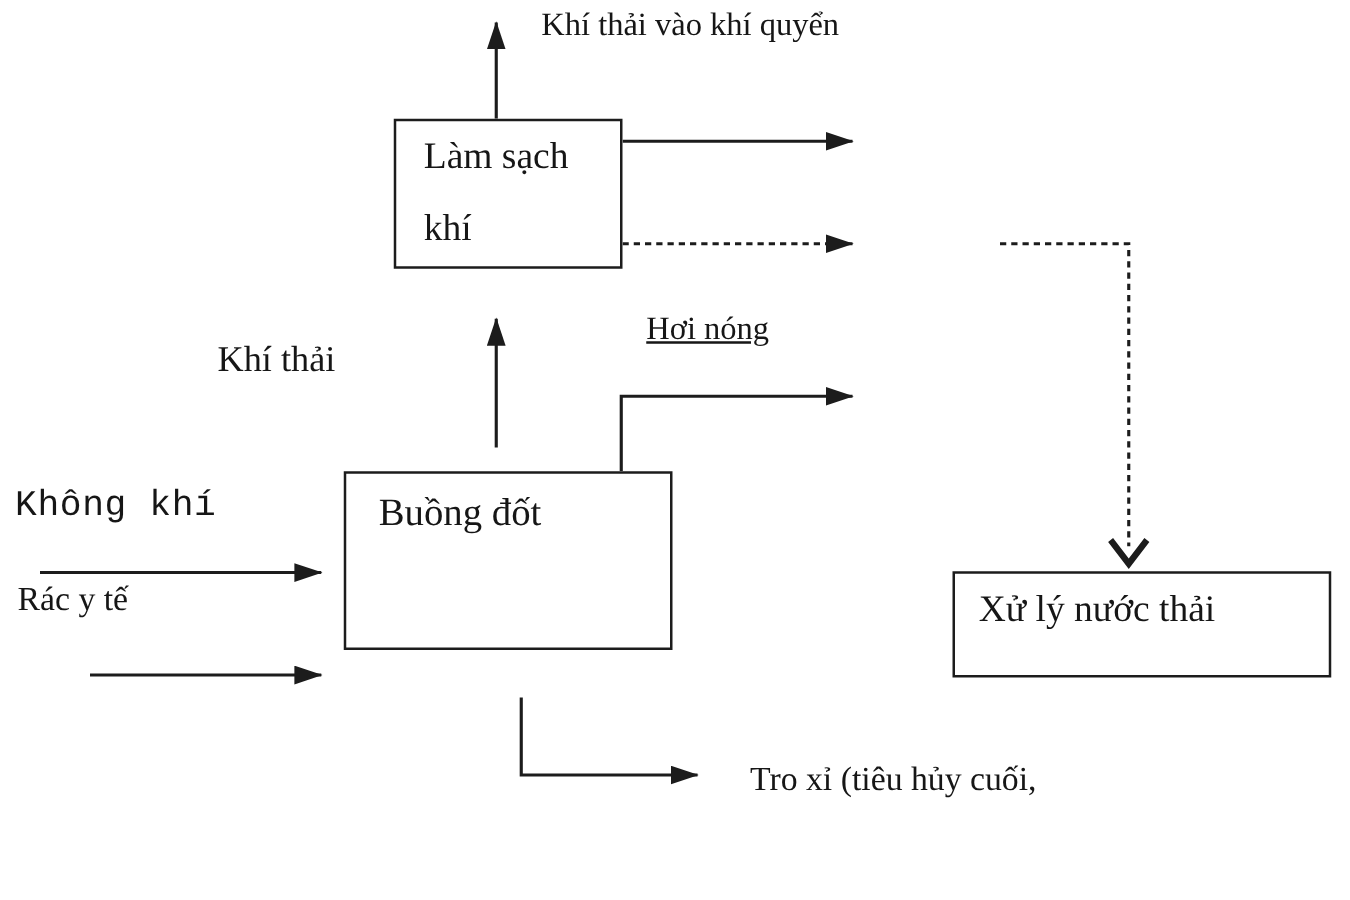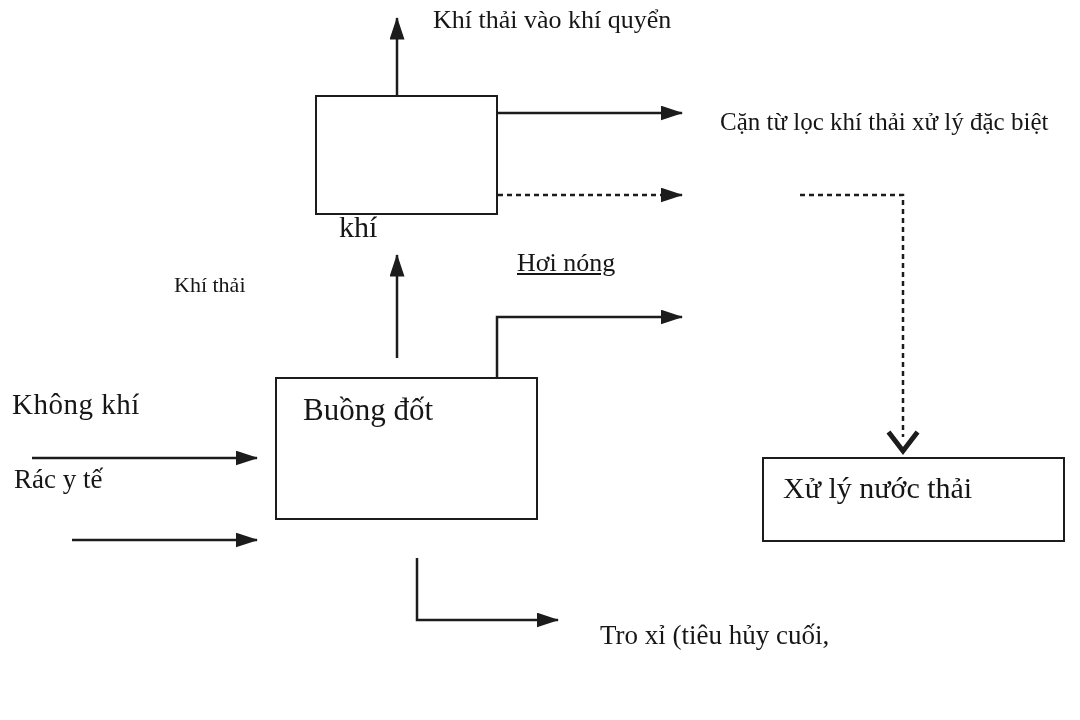--- a/index.html
+++ b/index.html
@@ -23,40 +23,40 @@
     background:var(--bg);
     box-sizing:border-box;
   }
   .lbl{
     position:absolute;
     white-space:nowrap;
     color:var(--text);
     line-height:1.15;
   }
   .serif{font-family:"Liberation Serif","DejaVu Serif",serif;}
-  .sans{font-family:Liberation Serif, serif;}
+  .sans{font-family:Liberation Mono, monospace;}
 
   
   #box-gas-cleaning{left:315px;top:95px;width:183px;height:120px;}
   #box-combustion{left:275px;top:377px;width:263px;height:143px;}
   #box-wastewater{left:762px;top:457px;width:303px;height:85px;}
 
   .box .line1{position:absolute;left:22px;top:11px;font-size:30px;white-space:nowrap;}
-  .box .line2{position:absolute;left:22px;top:69px;font-size:30px;white-space:nowrap;margin-top:44px;}
+  .box .line2{position:absolute;left:22px;top:69px;font-size:30px;white-space:nowrap;}
   #box-combustion .line1{left:26px;top:13px;font-size:31px;}
   #box-wastewater .line1{left:19px;top:12px;font-size:30px;}
 
   
   #lbl-atmosphere{left:433px;top:5px;font-size:26px;}
   #lbl-residue{left:720px;top:108px;font-size:25px;}
-  #lbl-exhaust{left:174px;top:272px;font-size:22px;}
+  #lbl-exhaust{left:174px;top:272px;font-size:29px;}
   #lbl-steam{left:517px;top:248px;font-size:26px;text-decoration:underline;}
   #lbl-air{left:12px;top:388px;font-size:29px;letter-spacing:.5px;}
   #lbl-waste{left:14px;top:464px;font-size:27px;}
-  #lbl-slag1{left:600px;top:608px;font-size:27px;margin-top:12px;}
+  #lbl-slag1{left:600px;top:608px;font-size:27px;}
   #lbl-slag2{left:652px;top:662px;font-size:27px;}
 </style>
 </head>
 <body>
 
 <div id="stage">
 
   <svg id="wires" viewBox="0 0 1080 720" xmlns="http://www.w3.org/2000/svg">
     <defs>
       <marker id="ah" markerWidth="10" markerHeight="7" refX="8.6" refY="3" orient="auto" markerUnits="strokeWidth">
@@ -78,34 +78,34 @@
     <path d="M497,377 V317 H682" fill="none" stroke="#1c1c1c" stroke-width="2.5" marker-end="url(#ah)"></path>
 
     <line x1="32" y1="458" x2="257" y2="458" stroke="#1c1c1c" stroke-width="2.5" marker-end="url(#ah)"></line>
 
     <line x1="72" y1="540" x2="257" y2="540" stroke="#1c1c1c" stroke-width="2.5" marker-end="url(#ah)"></line>
 
     <path d="M417,558 V620 H558" fill="none" stroke="#1c1c1c" stroke-width="2.5" marker-end="url(#ah)"></path>
   </svg>
 
   <div class="box" id="box-gas-cleaning">
+    <span class="line1 serif">Làm sạch</span>
     <span class="line2 serif">khí</span>
   </div>
 
   <div class="box" id="box-combustion">
     <span class="line1 serif">Buồng đốt</span>
   </div>
 
   <div class="box" id="box-wastewater">
     <span class="line1 serif">Xử lý nước thải</span>
   </div>
 
   <div class="lbl serif" id="lbl-atmosphere">Khí thải vào khí quyển</div>
 
-  <div class="lbl serif" id="lbl-residue">Cặn từ lọc khí thải xử lý đặc biệt</div>
 
   <div class="lbl serif" id="lbl-exhaust">Khí thải</div>
 
   <div class="lbl serif" id="lbl-steam">Hơi nóng</div>
 
   <div class="lbl sans" id="lbl-air">Không khí</div>
 
   <div class="lbl serif" id="lbl-waste">Rác y tế</div>
 
   <div class="lbl serif" id="lbl-slag1">Tro xỉ (tiêu hủy cuối,</div>

